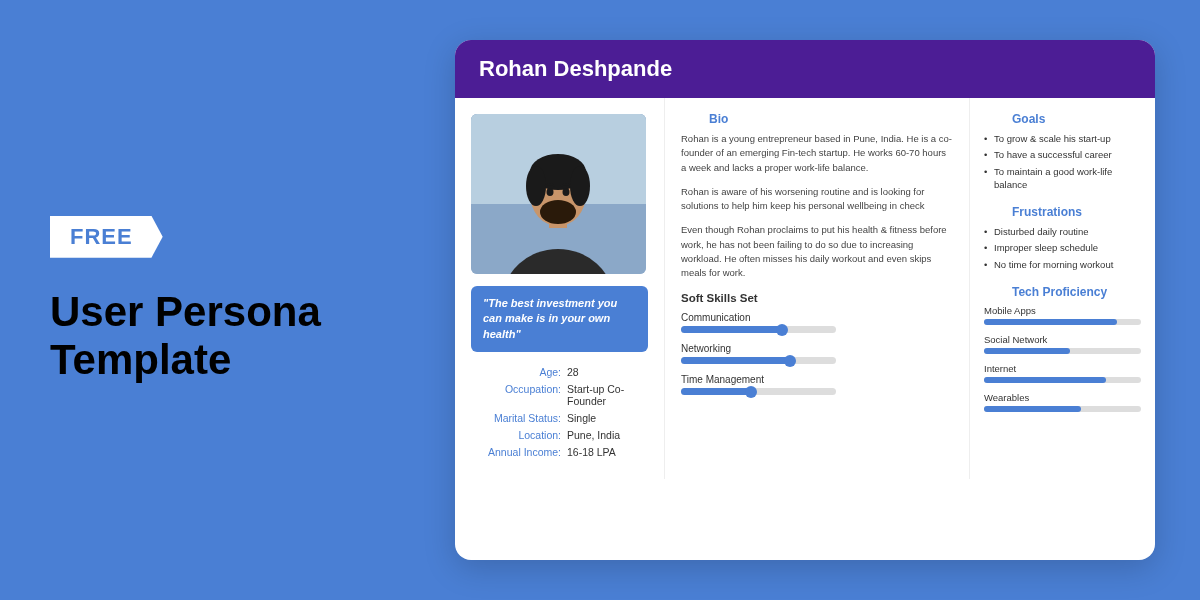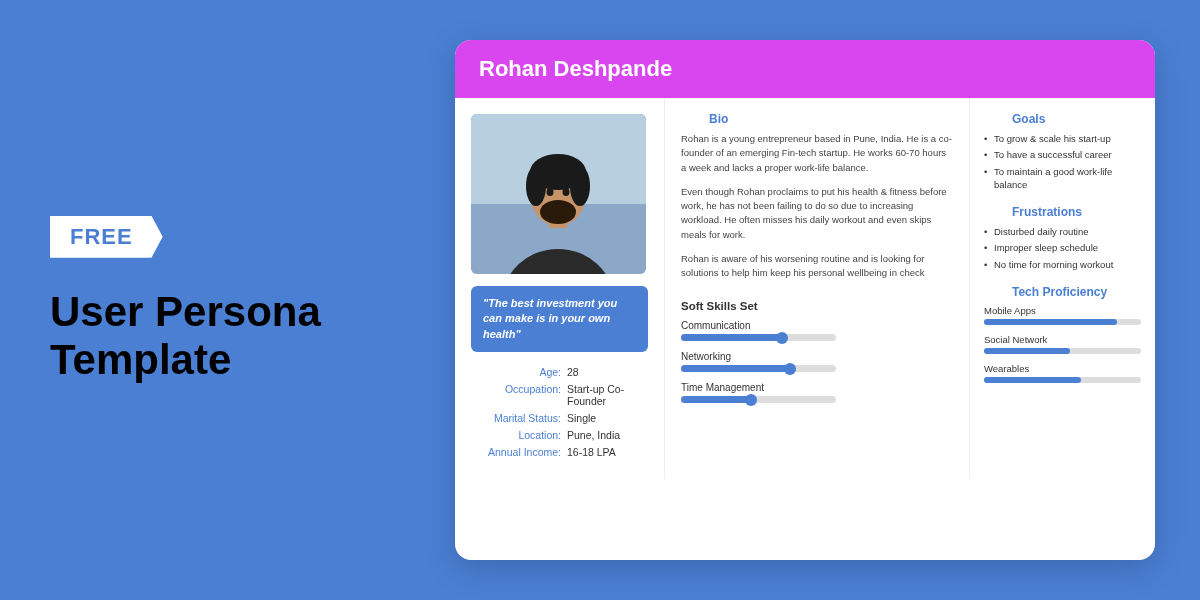--- a/index.html
+++ b/index.html
@@ -61,21 +61,21 @@
     .card {
       background: white;
       border-radius: 16px;
       width: 700px;
       min-height: 520px;
       overflow: hidden;
       box-shadow: 0 8px 32px rgba(0,0,0,0.18);
     }
 
     .card-header {
-      background: #d946ef;
+      background: #4c1d95;
       padding: 16px 24px;
     }
 
     .card-header-name {
       color: white;
       font-size: 22px;
       font-weight: 700;
     }
 
     .card-body {
@@ -162,21 +162,21 @@
       color: #444;
       line-height: 1.5;
       margin-bottom: 10px;
     }
 
     .soft-skills-title {
       color: #333;
       font-size: 11.5px;
       font-weight: 700;
       margin-bottom: 8px;
-      margin-top: 20px;
+      margin-top: 12px;
     }
 
     .skill-row {
       margin-bottom: 10px;
     }
 
     .skill-name {
       font-size: 10px;
       color: #333;
       margin-bottom: 3px;
@@ -329,22 +329,22 @@
           <div class="info-row">
             <span class="info-label">Annual Income:</span>
             <span class="info-value">16-18 LPA</span>
           </div>
         </div>
       </div>
 
       <div class="card-mid">
         <div class="section-title">Bio</div>
         <p class="bio-text">Rohan is a young entrepreneur based in Pune, India. He is a co-founder of an emerging Fin-tech startup. He works 60-70 hours a week and lacks a proper work-life balance.</p>
+        <p class="bio-text">Rohan is aware of his worsening routine and is looking for solutions to help him keep his personal wellbeing in check</p>
         <p class="bio-text">Even though Rohan proclaims to put his health &amp; fitness before work, he has not been failing to do so due to increasing workload. He often misses his daily workout and even skips meals for work.</p>
-        <p class="bio-text">Rohan is aware of his worsening routine and is looking for solutions to help him keep his personal wellbeing in check</p>
 
         <div class="soft-skills-title">Soft Skills Set</div>
 
         <div class="skill-row">
           <div class="skill-name">Communication</div>
           <div class="slider-track">
             <div class="slider-fill" style="width: 65%;"></div>
             <div class="slider-thumb" style="left: calc(65% - 6px);"></div>
           </div>
         </div>
@@ -390,20 +390,26 @@
           </div>
         </div>
 
         <div class="tech-item">
           <div class="tech-label">Social Network</div>
           <div class="tech-bar-track">
             <div class="tech-bar-fill" style="width: 55%;"></div>
           </div>
         </div>
 
+        <div class="tech-item">
+          <div class="tech-label">Internet</div>
+          <div class="tech-bar-track">
+            <div class="tech-bar-fill" style="width: 78%;"></div>
+          </div>
+        </div>
 
         <div class="tech-item">
           <div class="tech-label">Wearables</div>
           <div class="tech-bar-track">
             <div class="tech-bar-fill" style="width: 62%;"></div>
           </div>
         </div>
       </div>
 
     </div>

